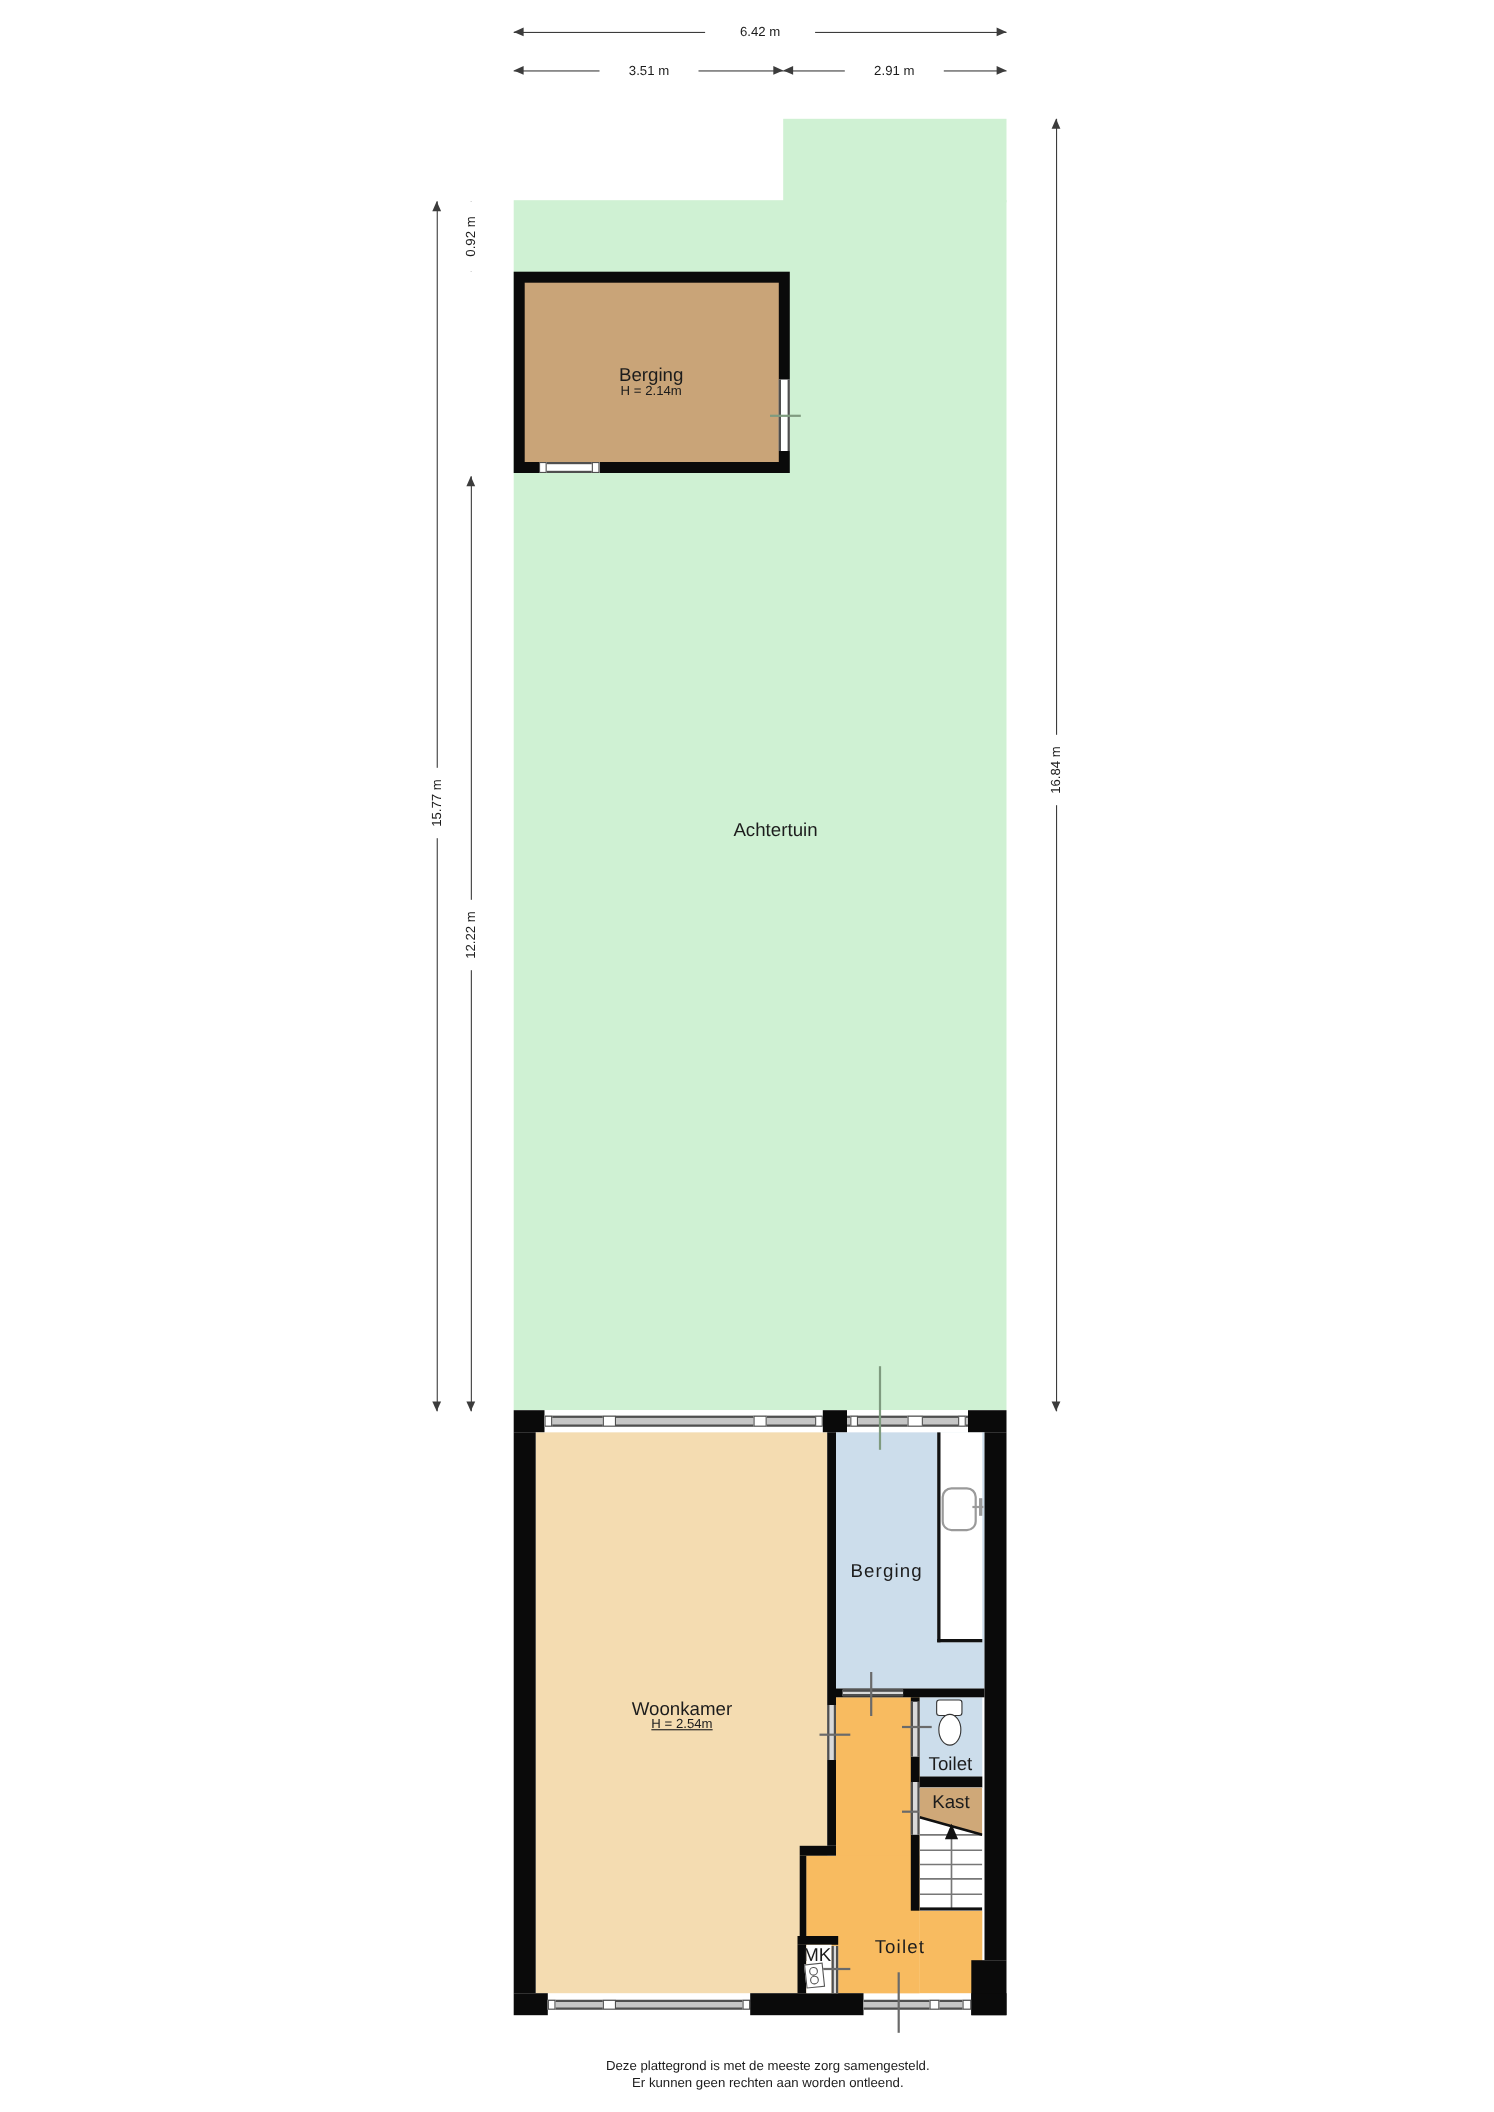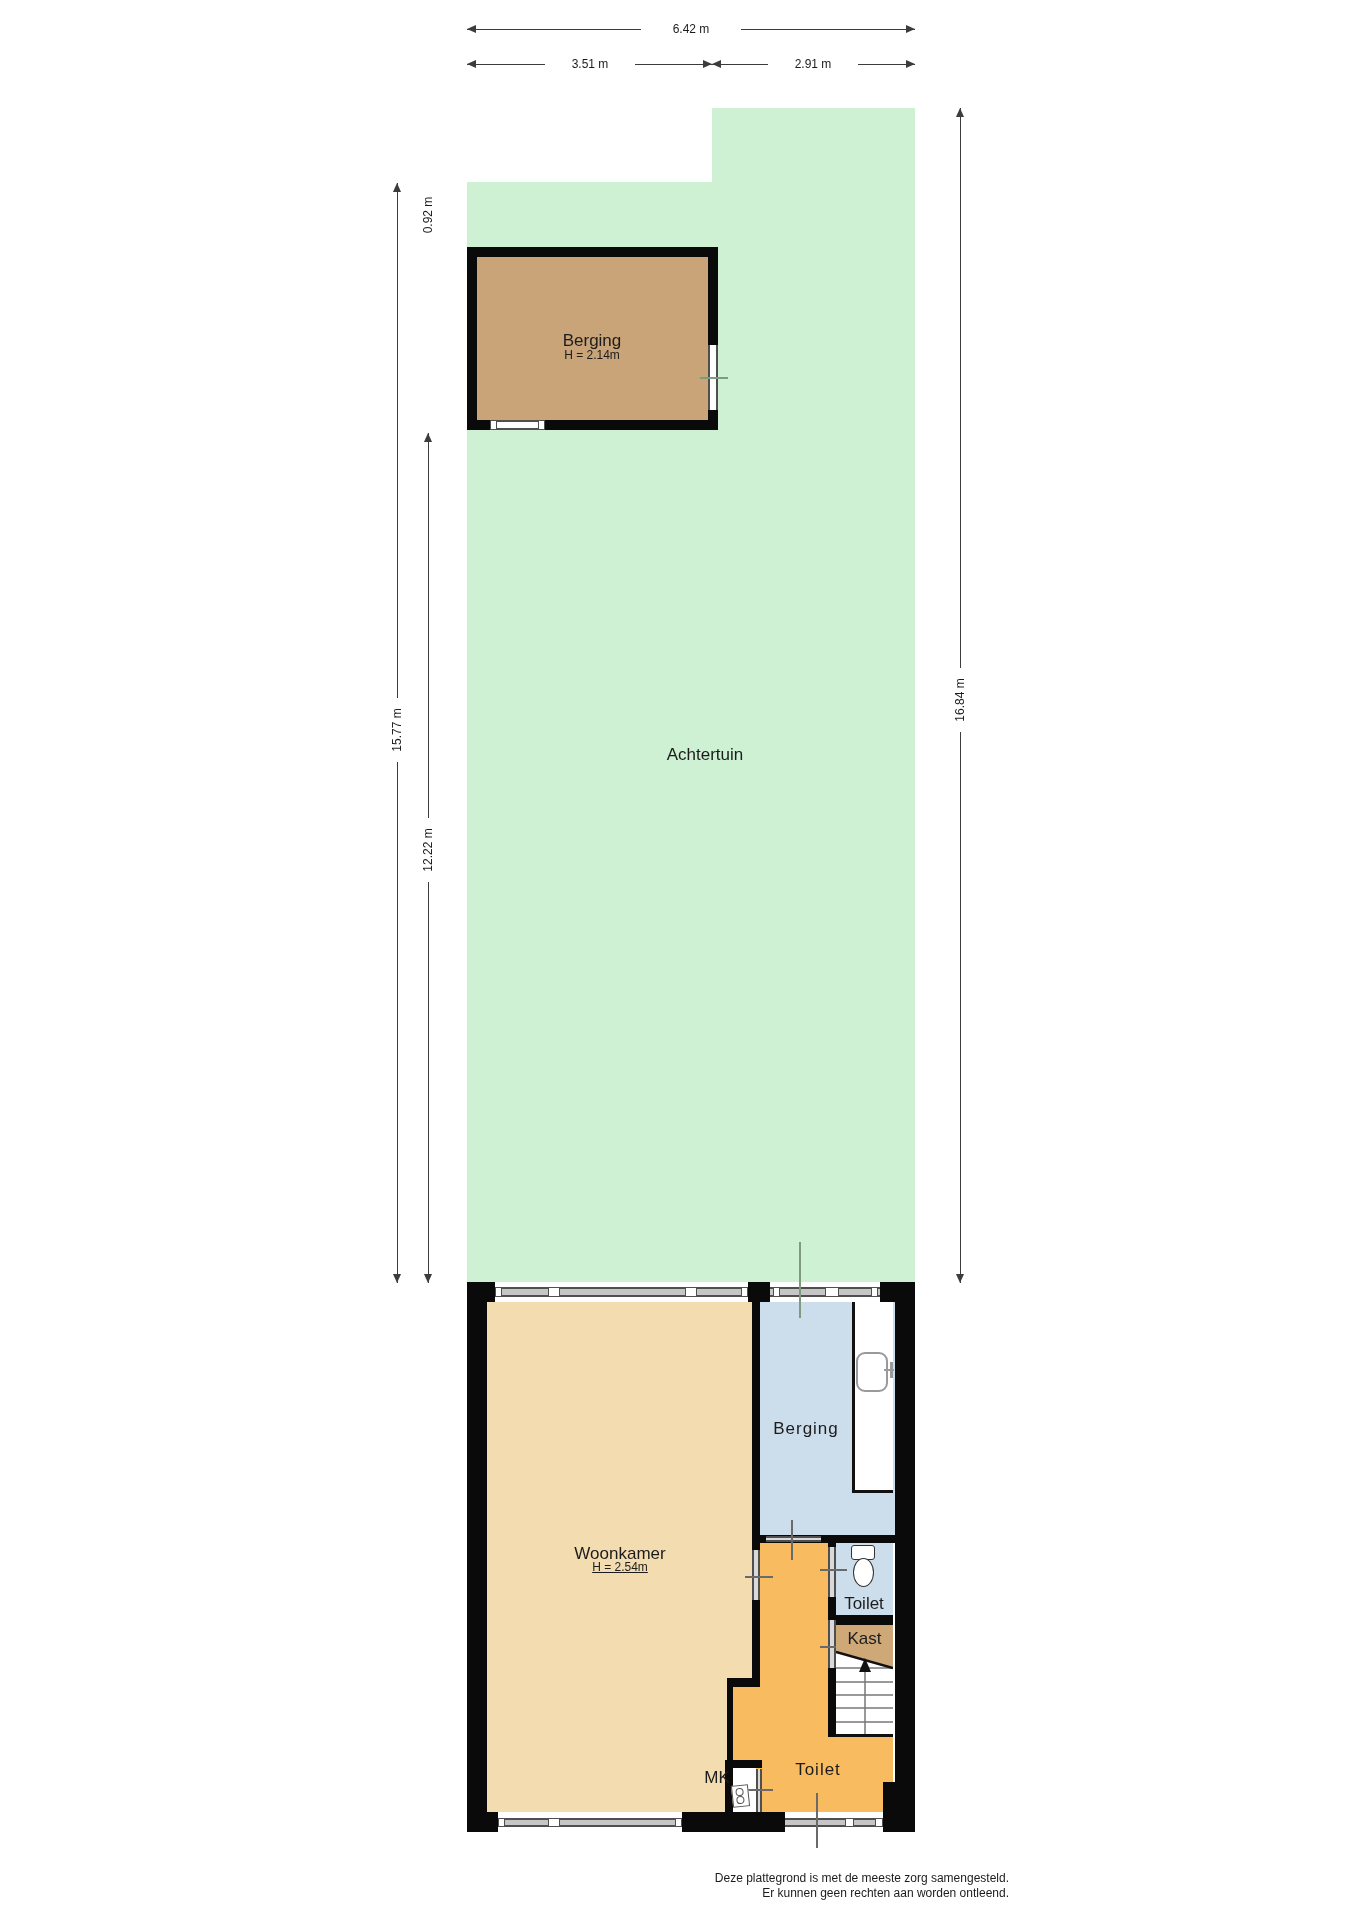--- a/index.html
+++ b/index.html
@@ -190,18 +190,18 @@
   <div style="position:absolute;left:3px;top:2px;width:6px;height:6px;border:1.5px solid #555;border-radius:50%;"></div>
   <div style="position:absolute;left:3px;top:10px;width:6px;height:6px;border:1.5px solid #555;border-radius:50%;"></div>
 </div>
 
 <div class="lbl" style="left:545px;top:1544px;width:150px;">Woonkamer</div>
 <div class="lbl sub" style="left:545px;top:1560px;width:150px;text-decoration:underline;">H = 2.54m</div>
 <div class="lbl" style="left:756px;top:1419px;width:100px;letter-spacing:1px;">Berging</div>
 <div class="lbl" style="left:824px;top:1594px;width:80px;">Toilet</div>
 <div class="lbl" style="left:836px;top:1629px;width:57px;">Kast</div>
 <div class="lbl" style="left:768px;top:1760px;width:100px;letter-spacing:1px;">Toilet</div>
-<div class="lbl" style="left:701px;top:1768px;width:32px;">MK</div>
-
-<div class="disc" style="left:409px;top:1871px;width:600px;text-align:right;">
+<div class="lbl" style="left:727px;top:1768px;width:32px;">MK</div>
+
+<div class="disc" style="left:398px;top:1871px;width:600px;">
   <div>Deze plattegrond is met de meeste zorg samengesteld.</div>
   <div>Er kunnen geen rechten aan worden ontleend.</div>
 </div>
 
 </body></html>

